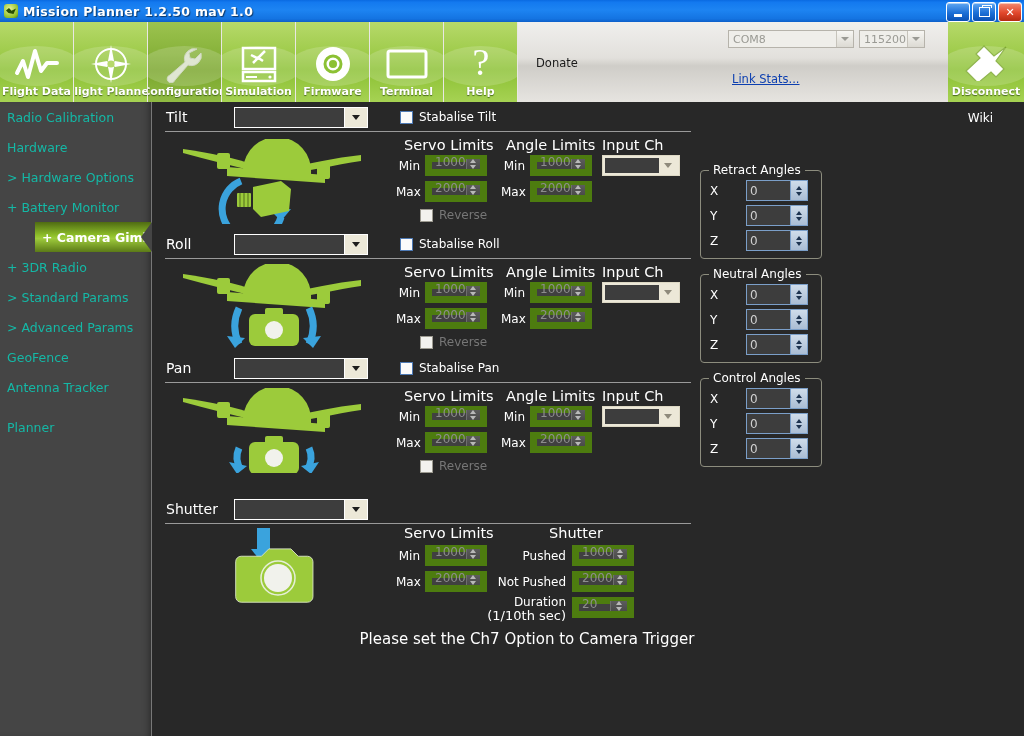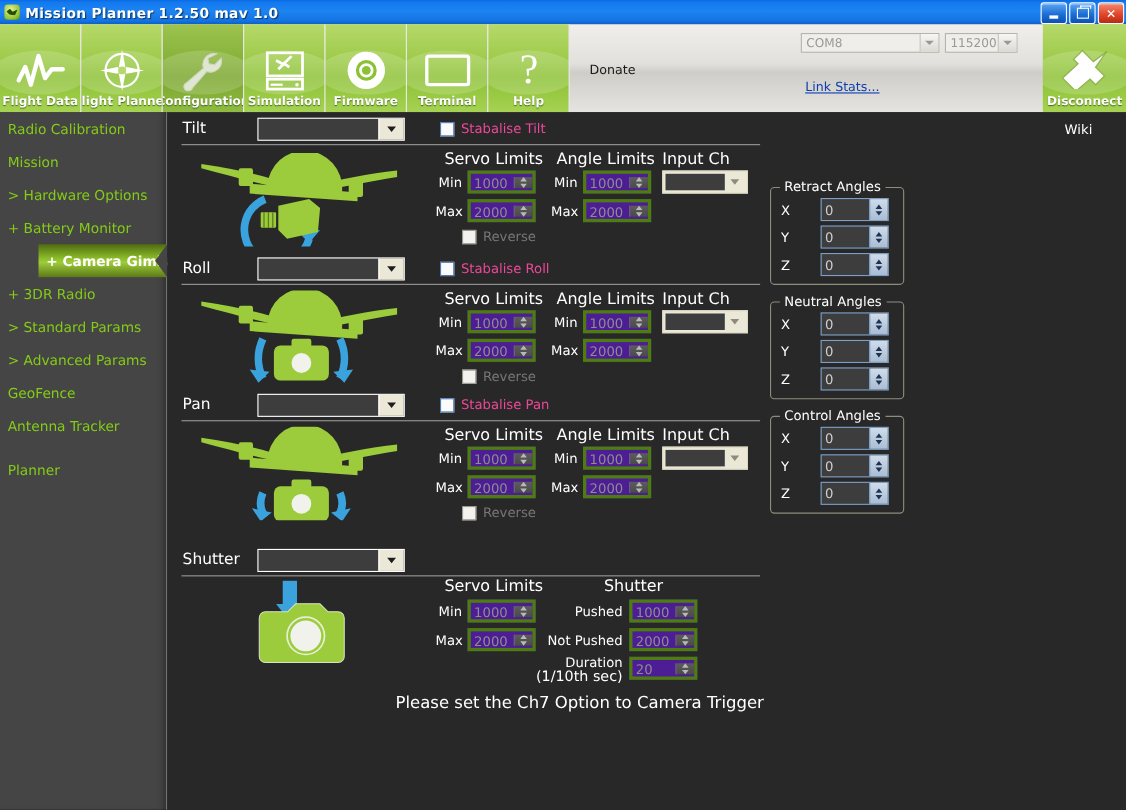--- a/index.html
+++ b/index.html
@@ -102,21 +102,21 @@
   #disconnect .lbl{position:relative;color:#fff;font-size:11px;font-weight:bold;text-shadow:0 1px 1px rgba(40,70,10,.75);z-index:3;}
   
   #sidebar{
     position:absolute;left:0;top:102px;width:151px;height:634px;
     background:#454545;
     border-right:1px solid #787878;
     box-shadow:inset -6px 0 8px -6px rgba(0,0,0,.55);
   }
   .side-item{
     height:30px;display:flex;align-items:center;padding-left:7px;
-    font-size:12.5px;color:#84cc16;white-space:nowrap;position:relative;
+    font-size:12.5px;color:#14b8a6;white-space:nowrap;position:relative;
   }
   .side-item.selected{
     color:#ffffff;font-weight:bold;
     background:linear-gradient(180deg,#4f6b12 0%,#8fc02a 45%,#9ecb3c 55%,#5b7a17 100%);
     margin-left:35px;
   }
   .side-item.selected:after{
     content:"";position:absolute;right:-1px;top:0;border-top:15px solid transparent;
     border-bottom:15px solid transparent;border-right:11px solid #454545;
   }
@@ -139,29 +139,29 @@
   .combo-dark .carrow i{
     display:block;width:0;height:0;border-left:4px solid transparent;border-right:4px solid transparent;
     border-top:5px solid #1d1d1d;
   }
   .chk-row{display:flex;align-items:center;margin-left:32px;}
   .chk{
     width:13px;height:13px;box-sizing:border-box;background:#fbfbfb;flex:none;
     border:1px solid #4e7ab5;
   }
   .chk.dis{border:1px solid #9c9a90;background:#f3f2ee;}
-  .chk-lbl{font-size:12px;color:#ec4899;margin-left:6px;}
+  .chk-lbl{font-size:12px;color:#ffffff;margin-left:6px;}
   .chk-lbl.dis{color:#767676;}
   .hsep{position:absolute;left:13px;width:526px;height:1px;background:#9a9a9a;}
   .col-hdr{position:absolute;font-size:14.5px;color:#ffffff;white-space:nowrap;}
   .fld-lbl{position:absolute;font-size:12px;color:#ffffff;text-align:right;}
   .fld-lbl.two{line-height:12px;}
   .spin{
     position:absolute;width:62px;height:21px;box-sizing:border-box;
-    border:3px solid #4d7c0f;background:#4c1d95;display:flex;align-items:center;
+    border:7px solid #4d7c0f;background:#404040;display:flex;align-items:flex-end;
   }
   .spin .sv{flex:1;font-size:12px;color:#8d8d8d;padding:3px 0 0 3px;box-sizing:border-box;white-space:nowrap;}
   .spin .sb{
     width:16px;background:linear-gradient(180deg,#5c5c5c,#4a4a4a);border-left:1px solid #6e6e6e;
     display:flex;flex-direction:column;align-items:center;justify-content:center;gap:2px;
   }
   .spin .sb i{display:block;width:0;height:0;border-left:3.5px solid transparent;border-right:3.5px solid transparent;}
   .spin .sb i.u{border-bottom:4px solid #b9b9b9;}
   .spin .sb i.d{border-top:4px solid #b9b9b9;}
   .combo-beige{
@@ -324,21 +324,21 @@
     </div>
     <div class="lbl">Disconnect</div>
   </div>
 </div>
 
 <div id="sidebar">
   <div class="side-item">
       <span>Radio Calibration</span>
     </div>
   <div class="side-item">
-      <span>Mission</span>
+      <span>Hardware</span>
     </div>
   <div class="side-item">
       <span>&gt; Hardware Options</span>
     </div>
   <div class="side-item">
       <span>+ Battery Monitor</span>
     </div>
   <div class="side-item selected">
       <span>+ Camera Gimbal</span>
     </div>

